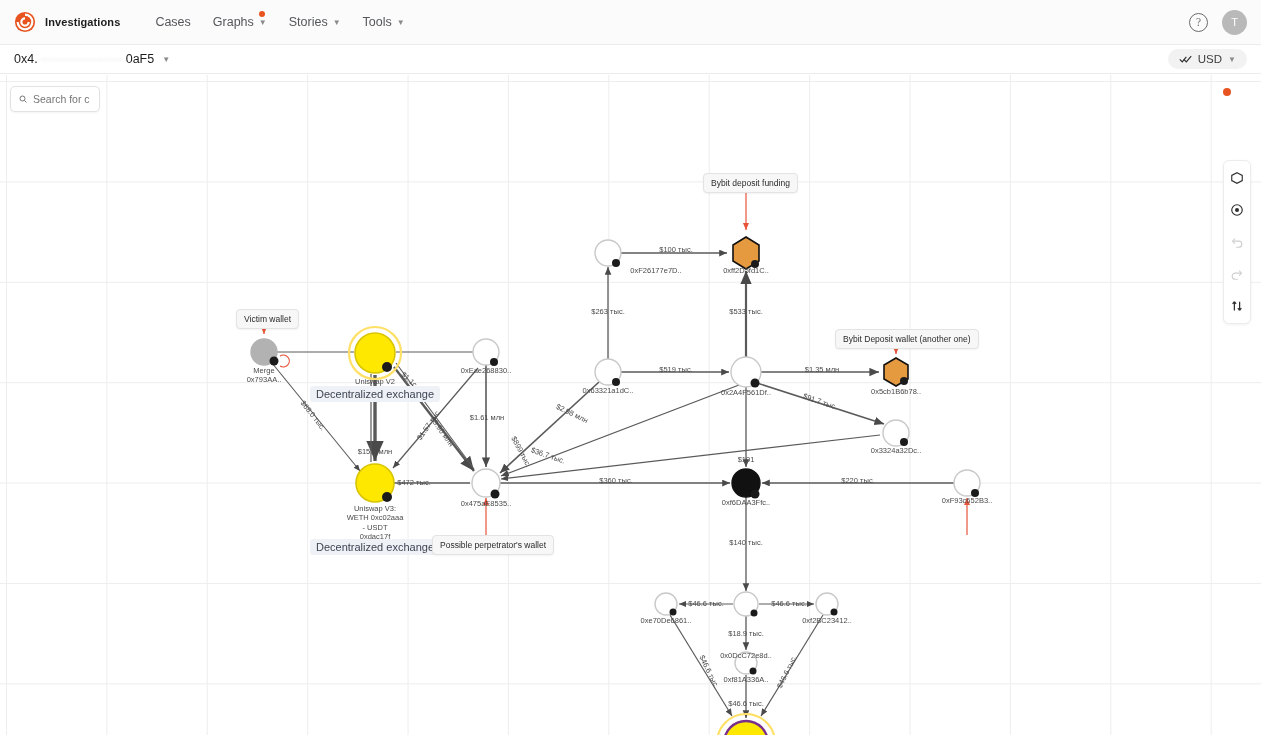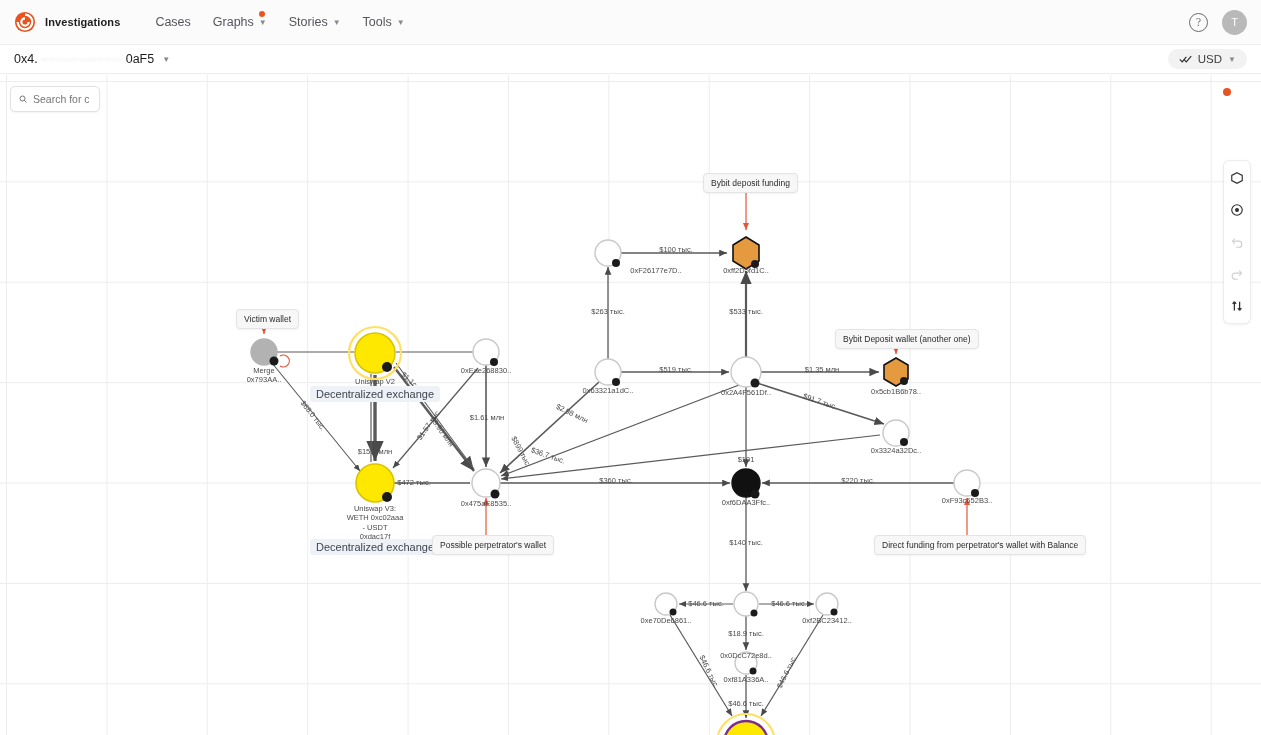--- a/index.html
+++ b/index.html
@@ -366,21 +366,20 @@
     <div class="mlabel" style="left:787px;top:592px;transform:translateX(-50%) rotate(-64deg);">$46.6 тыс.</div>
   </div>
 
   <div class="badge" style="left:375px;top:311px;">Decentralized exchange</div>
   <div class="badge" style="left:375px;top:464px;">Decentralized exchange</div>
 
   <div class="anno" style="left:703px;top:98px;">Bybit deposit funding</div>
   <div class="anno" style="left:236px;top:234px;">Victim wallet</div>
   <div class="anno" style="left:835px;top:254px;">Bybit Deposit wallet (another one)</div>
   <div class="anno" style="left:432px;top:460px;">Possible perpetrator's wallet</div>
-  <div class="anno" style="left:874px;top:460px;">Direct funding from perpetrator's wallet with Balance</div>
 
   <div class="toolrail">
     <div class="tool-btn">
       <svg width="14" height="14" viewBox="0 0 16 16">
           <polygon points="8,2 14,5 14,11 8,14 2,11 2,5" fill="none" stroke="currentColor" stroke-width="1.3"></polygon>
         </svg>
     </div>
     <div class="tool-btn">
       <svg width="14" height="14" viewBox="0 0 16 16">
           <circle cx="8" cy="8" r="6" fill="none" stroke="currentColor" stroke-width="1.3"></circle>

